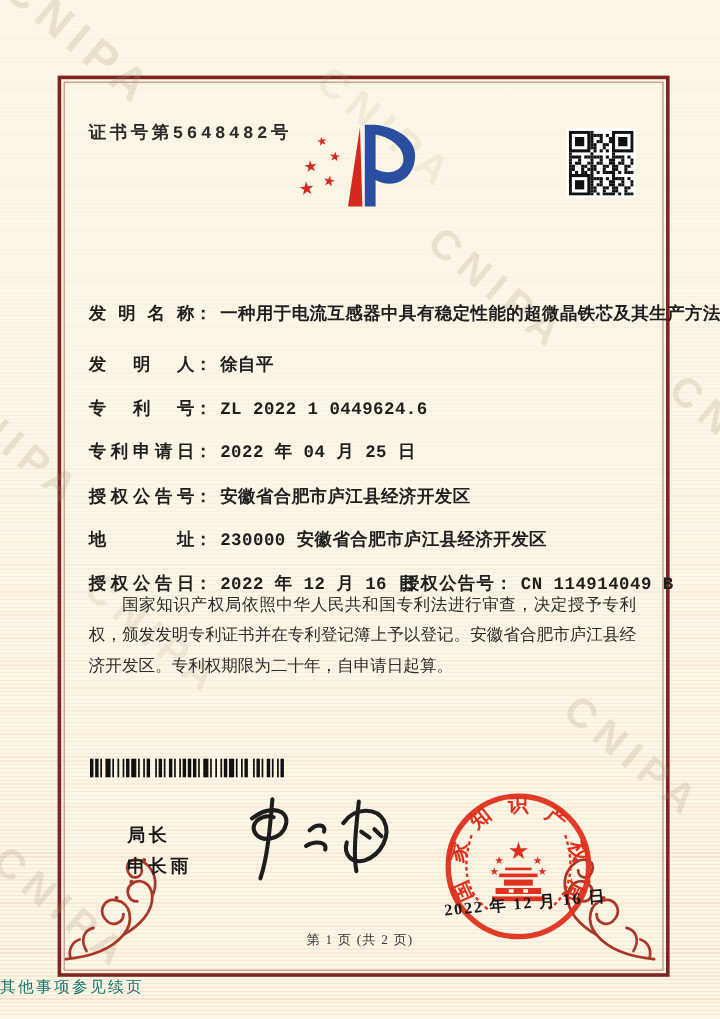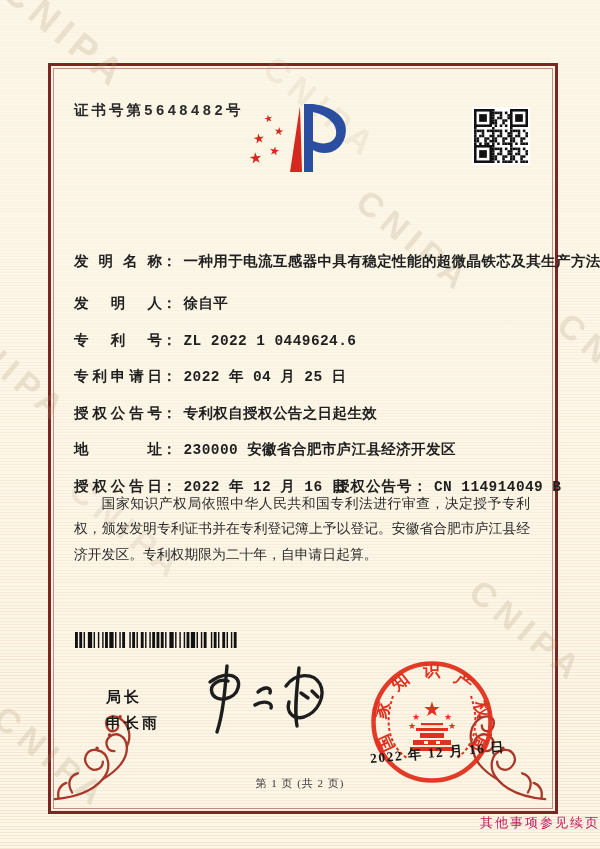--- a/index.html
+++ b/index.html
@@ -58,21 +58,21 @@
   
   .signer{position:absolute;left:86px;top:684px;font-family:"Liberation Sans",sans-serif;font-weight:bold;font-size:15px;color:#1a1a1a;letter-spacing:3px;line-height:26px;margin-left:20px;}
   .signature{position:absolute;left:182px;top:662px;width:150px;height:76px;}
   
   .seal{position:absolute;left:366px;top:656px;width:132px;height:132px;}
   .seal-date{
     position:absolute;left:370px;top:744px;font-size:13.5px;font-weight:bold;color:#161616;
     letter-spacing:1.5px;transform:rotate(-5deg);white-space:nowrap;
   }
   .page-info{position:absolute;left:48px;top:776px;width:504px;text-align:center;font-size:11px;color:#3a3a3a;letter-spacing:1px;}
-  .footer-note{position:absolute;left:0;top:814px;width:600px;text-align:right;font-size:13px;color:#be185d;letter-spacing:2px;}
+  .footer-note{position:absolute;left:0;top:814px;width:600px;text-align:left;font-size:13px;color:#0f766e;letter-spacing:2px;}
   
   .flo{position:absolute;width:96px;height:98px;}
   .flo.left{left:51px;top:707px;}
   .flo.right{left:453px;top:707px;transform:scaleX(-1);}
 </style>
 </head>
 <body>
 
 <div class="page">
 
@@ -289,21 +289,21 @@
       <div class="frow">
         <span class="flabel">发明人</span><span class="fcolon">：</span><span class="fval">徐自平</span>
       </div>
       <div class="frow">
         <span class="flabel">专利号</span><span class="fcolon">：</span><span class="fval">ZL 2022 1 0449624.6</span>
       </div>
       <div class="frow">
         <span class="flabel">专利申请日</span><span class="fcolon">：</span><span class="fval">2022 年 04 月 25 日</span>
       </div>
       <div class="frow">
-        <span class="flabel">授权公告号</span><span class="fcolon">：</span><span class="fval">专利权自授权公告之日起生效</span>
+        <span class="flabel">授权公告号</span><span class="fcolon">：</span><span class="fval">安徽省合肥市庐江县经济开发区</span>
       </div>
       <div class="frow">
         <span class="flabel">地址</span><span class="fcolon">：</span><span class="fval">230000 安徽省合肥市庐江县经济开发区</span>
       </div>
       <div class="frow">
         <span class="flabel">授权公告日</span><span class="fcolon">：</span><span class="fval">2022 年 12 月 16 日</span>
         <span class="fpair2">
           <span class="flabel2">授权公告号</span><span class="fcolon">：</span><span class="fval">CN 114914049 B</span>
         </span>
       </div>

